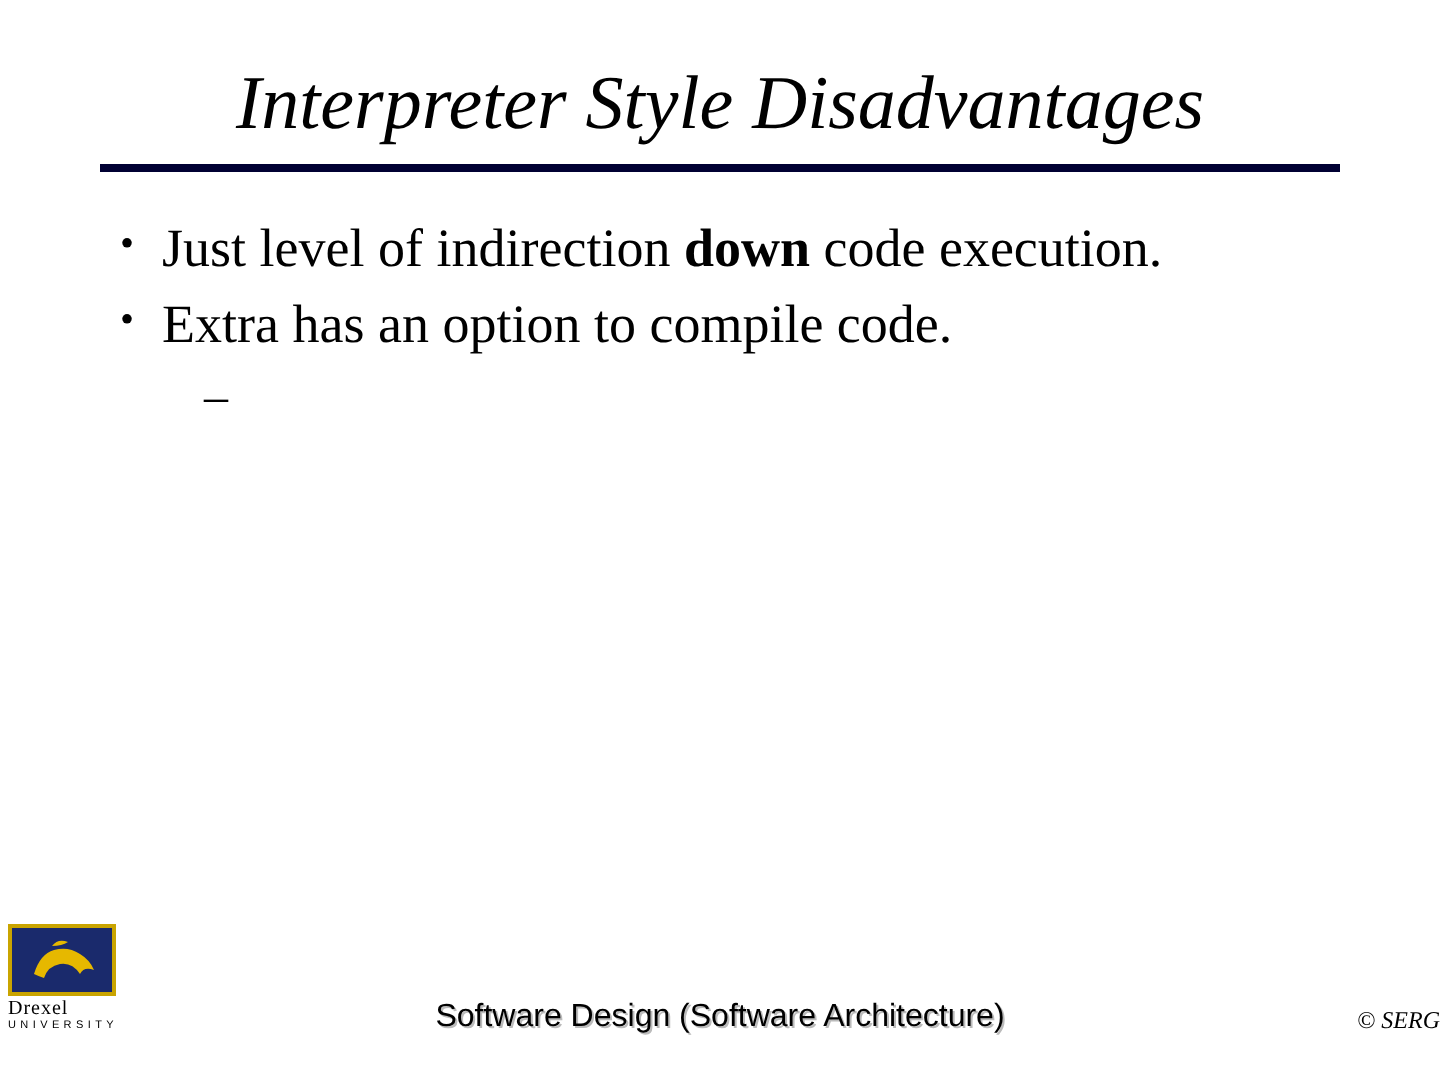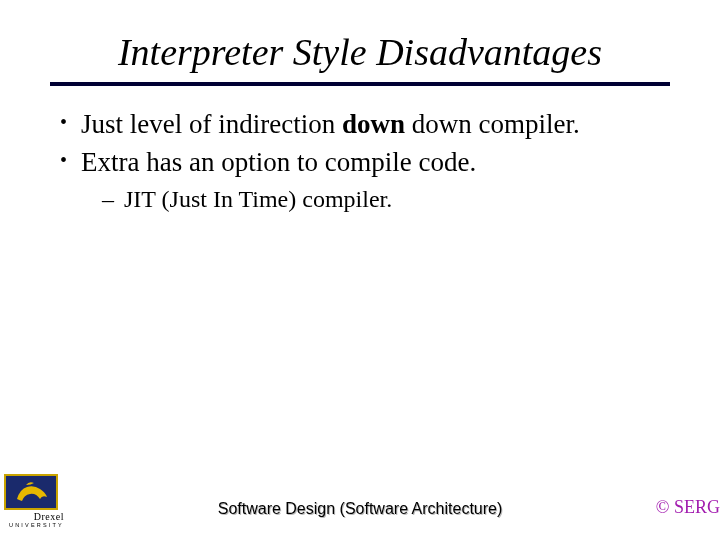--- a/index.html
+++ b/index.html
@@ -72,23 +72,23 @@
       position: absolute;
       bottom: 12px;
       left: 0;
       right: 0;
       width: 720px;
       height: 48px;
     }
     .logo {
       position: absolute;
       left: 4px;
-      bottom: 0;
+      bottom: 12px;
       width: 60px;
-      text-align: right;
+      text-align: left;
     }
     .logo-box {
       width: 54px;
       height: 36px;
       background: #1a2a6c;
       border: 2px solid #c9a400;
       position: relative;
       overflow: hidden;
     }
     .logo-dragon {
@@ -123,47 +123,47 @@
       font-family: Arial, Helvetica, sans-serif;
       font-size: 16px;
       color: #000;
       text-shadow: 1px 1px 0 #bbb;
     }
     .footer-right {
       position: absolute;
       right: 0;
       bottom: 10px;
       font-family: "Times New Roman", serif;
-      font-size: 18px;
-      color: #a21caf;
+      font-size: 12px;
+      color: #000000;
+      font-style: italic;
     }
   </style>
 </head>
 <body>
 
 <div class="slide">
   <h1 class="title">Interpreter Style Disadvantages</h1>
   <div class="title-underline"></div>
 
   <div class="content">
     <div class="bullet-l1">
       <span class="dot">•</span>
       <span class="text">
-        <span>Just level of indirection </span><span class="bold">down</span><span> down compiler.</span>
+        <span>Just level of indirection </span><span class="bold">down</span><span> code execution.</span>
       </span>
     </div>
     <div class="bullet-l1">
       <span class="dot">•</span>
       <span class="text">
         <span>Extra has an option to compile code.</span><span class="bold"></span><span></span>
       </span>
     </div>
     <div class="bullet-l2">
       <span class="dash">–</span>
-      <span>JIT (Just In Time) compiler.</span>
     </div>
   </div>
 
   <div class="footer">
     <div class="logo">
       <div class="logo-box">
         <div class="logo-dragon">
           <svg viewBox="0 0 40 28" width="40" height="28">
             <path d="M5 20 Q8 10 15 8 Q22 6 28 10 Q33 13 35 18 Q30 16 28 20 Q24 14 18 15 Q12 16 10 22 Q7 21 5 20 Z M14 6 Q17 2 22 4 Q19 6 14 6 Z" fill="#e6b800"></path>
           </svg>

